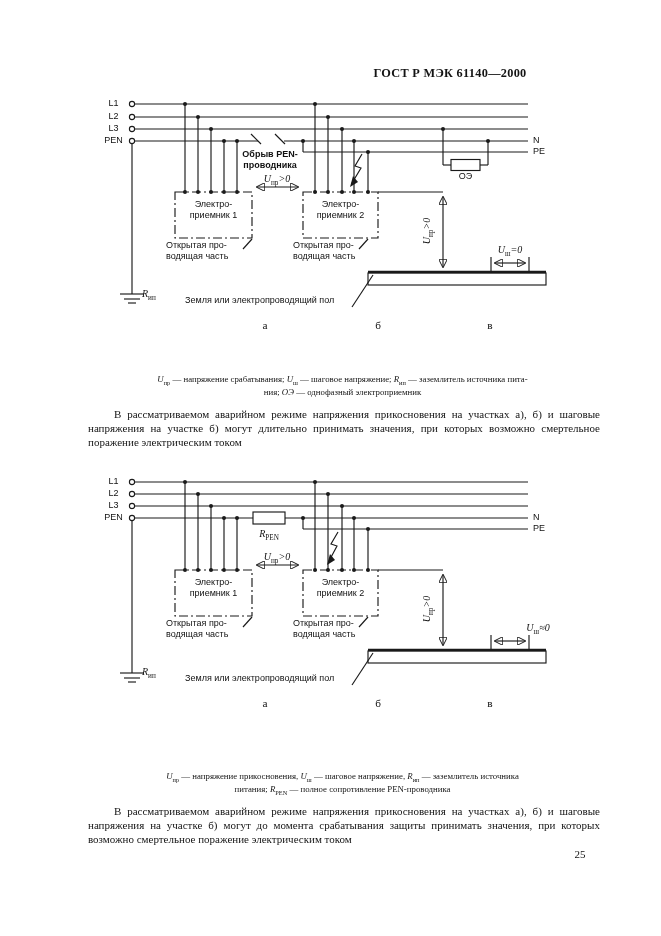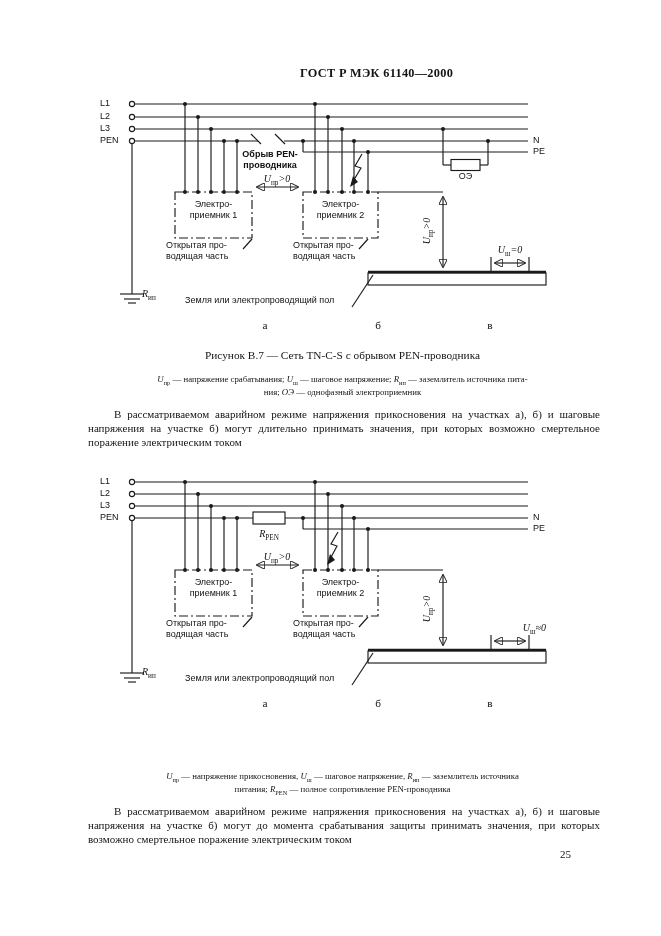--- a/index.html
+++ b/index.html
@@ -3,21 +3,21 @@
 <meta charset="utf-8">
 <style>
   html,body{margin:0;padding:0;background:#e8e8e8;}
   #page{position:relative;width:661px;height:936px;background:#ffffff;margin:0 auto;
         font-family:"Liberation Serif",serif;color:#141414;overflow:hidden;}
   .abs{position:absolute;}
   .lbl{font:9px/11px "Liberation Sans",sans-serif;color:#111;}
   .sym{font:italic 10px/11px "Liberation Serif",serif;color:#111;text-align:right;}
   .sym sub,.legend sub,.cap sub{font-size:0.72em;font-style:normal;line-height:0;}
   .ctr{text-align:center;}
-  .rgt{text-align:left;}
+  .rgt{text-align:center;}
   .und{}
   .header{font:bold 12.3px "Liberation Serif",serif;letter-spacing:0.3px;}
   .cap{font:11.3px/15px "Liberation Serif",serif;}
   .legend{font:8.8px/13px "Liberation Serif",serif;}
   .para{font:11px/14px "Liberation Serif",serif;text-align:justify;text-indent:26px;}
   .pagenum{font:11px "Liberation Serif",serif;}
   .vert{transform:rotate(-90deg);transform-origin:center center;white-space:nowrap;}
   svg{position:absolute;left:0;top:0;}
   svg line,svg path,svg rect,svg polyline{stroke:#1a1a1a;stroke-width:1.15;fill:none;}
   svg .dd{stroke-dasharray:9 3 2 3;}
@@ -244,21 +244,20 @@
   </div>
   <div class="abs lbl ctr" style="left:450px;top:171px;width:31px;">ОЭ</div>
   <div class="abs sym vert ctr" style="left:402px;top:225px;width:50px;height:12px;"><span style="font-style: italic;">U</span><sub>пр</sub><span>&gt;0</span></div>
   <div class="abs sym ctr" style="left:483px;top:244px;width:54px;"><span style="font-style: italic;">U</span><sub>ш</sub><span>=0</span></div>
   <div class="abs sym" style="left:142px;top:288px;"><span style="font-style: italic;">R</span><sub>ип</sub></div>
   <div class="abs lbl und" style="left:185px;top:295px;">Земля или электропроводящий пол</div>
   <div class="abs cap ctr" style="left:256px;top:318px;width:18px;">а</div>
   <div class="abs cap ctr" style="left:369px;top:318px;width:18px;">б</div>
   <div class="abs cap ctr" style="left:481px;top:318px;width:18px;">в</div>
 
-  <div class="abs cap ctr" style="left:85px;top:348px;width:515px;">Рисунок В.7 — Сеть TN-C-S с обрывом PEN-проводника</div>
   <div class="abs legend ctr" style="left:85px;top:373px;width:515px;"><span style="font-style: italic;">U</span><sub>пр</sub><span> — напряжение срабатывания; </span><span style="font-style: italic;">U</span><sub>ш</sub><span> — шаговое напряжение; </span><span style="font-style: italic;">R</span><sub>ип</sub><span> — заземлитель источника пита-</span></div>
   <div class="abs legend ctr" style="left:85px;top:386px;width:515px;"><span>ния; </span><span style="font-style: italic;">ОЭ</span><span> — однофазный электроприемник</span></div>
   <div class="abs para" style="left:88px;top:407px;width:512px;">В рассматриваемом аварийном режиме напряжения прикосновения на участках а), б) и шаговые напряжения на участке б) могут длительно принимать значения, при которых возможно смертельное поражение электрическим током</div>
 
   <div class="abs lbl rgt" style="left:100px;top:476px;width:27px;">L1</div>
   <div class="abs lbl rgt" style="left:100px;top:488px;width:27px;">L2</div>
   <div class="abs lbl rgt" style="left:100px;top:500px;width:27px;">L3</div>
   <div class="abs lbl rgt" style="left:100px;top:512px;width:27px;">PEN</div>
   <div class="abs lbl" style="left:533px;top:512px;">N</div>
   <div class="abs lbl" style="left:533px;top:523px;">PE</div>
@@ -274,21 +273,21 @@
   </div>
   <div class="abs" style="left:166px;top:618px;">
     <div class="lbl und">Открытая про-</div>
     <div class="lbl und">водящая часть</div>
   </div>
   <div class="abs" style="left:293px;top:618px;">
     <div class="lbl und">Открытая про-</div>
     <div class="lbl und">водящая часть</div>
   </div>
   <div class="abs sym vert ctr" style="left:402px;top:603px;width:50px;height:12px;"><span style="font-style: italic;">U</span><sub>пр</sub><span>&gt;0</span></div>
-  <div class="abs sym ctr" style="left:492px;top:622px;width:54px;text-align:right;"><span style="font-style: italic;">U</span><sub>ш</sub><span>≈0</span></div>
+  <div class="abs sym ctr" style="left:511px;top:622px;width:54px;"><span style="font-style: italic;">U</span><sub>ш</sub><span>≈0</span></div>
   <div class="abs sym" style="left:142px;top:666px;"><span style="font-style: italic;">R</span><sub>ип</sub></div>
   <div class="abs lbl und" style="left:185px;top:673px;">Земля или электропроводящий пол</div>
   <div class="abs cap ctr" style="left:256px;top:696px;width:18px;">а</div>
   <div class="abs cap ctr" style="left:369px;top:696px;width:18px;">б</div>
   <div class="abs cap ctr" style="left:481px;top:696px;width:18px;">в</div>
 
   <div class="abs legend ctr" style="left:85px;top:770px;width:515px;"><span style="font-style: italic;">U</span><sub>пр</sub><span> — напряжение прикосновения, </span><span style="font-style: italic;">U</span><sub>ш</sub><span> — шаговое напряжение, </span><span style="font-style: italic;">R</span><sub>ип</sub><span> — заземлитель источника</span></div>
   <div class="abs legend ctr" style="left:85px;top:783px;width:515px;"><span>питания; </span><span style="font-style: italic;">R</span><sub>PEN</sub><span> — полное сопротивление PEN-проводника</span></div>
   <div class="abs para" style="left:88px;top:804px;width:512px;">В рассматриваемом аварийном режиме напряжения прикосновения на участках а), б) и шаговые напряжения на участке б) могут до момента срабатывания защиты принимать значения, при которых возможно смертельное поражение электрическим током</div>
 

